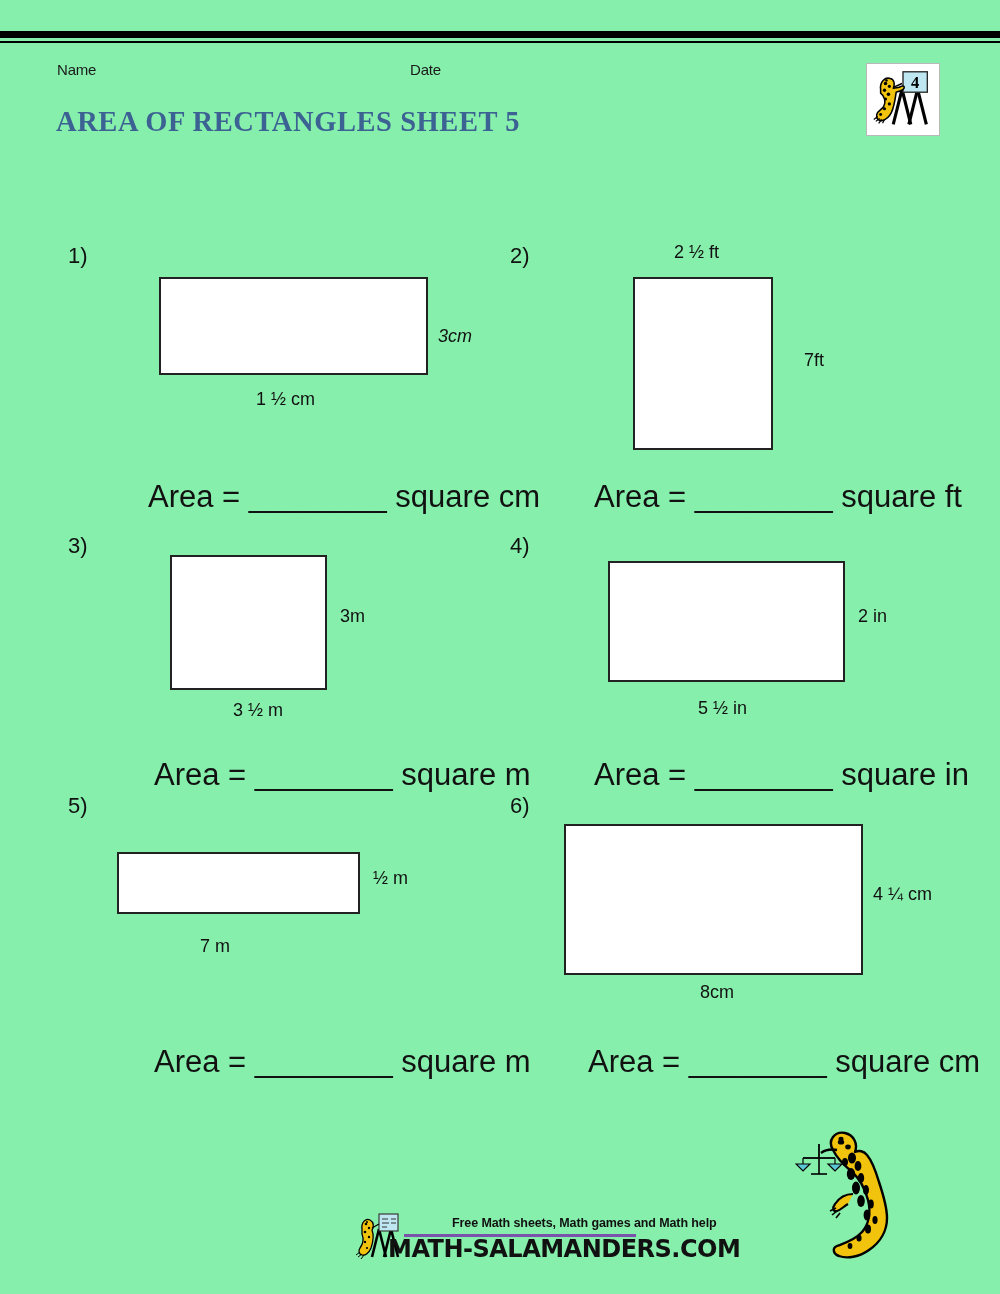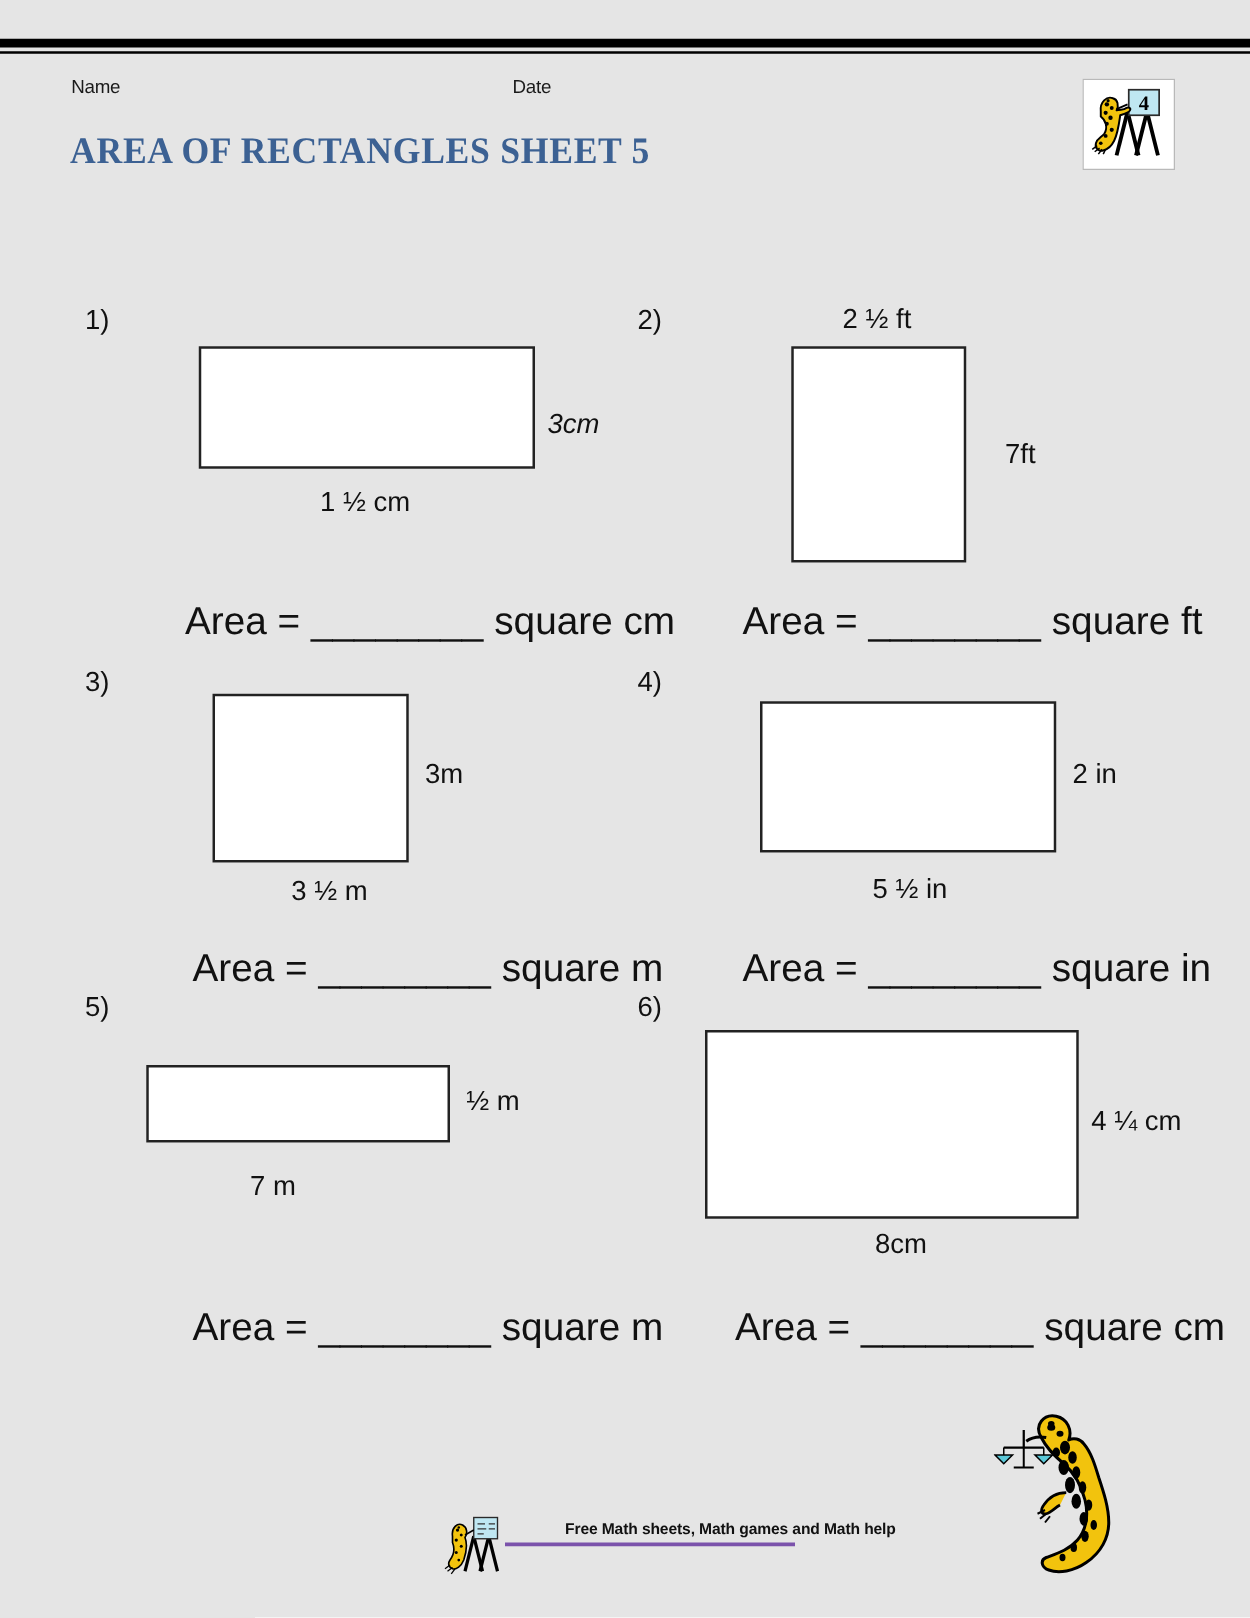--- a/index.html
+++ b/index.html
@@ -9,21 +9,21 @@
     background: #ffffff;
   }
   body {
     font-family: "Liberation Sans", sans-serif;
     color: #000000;
   }
   #page {
     position: relative;
     width: 1000px;
     height: 1294px;
-    background: #e5e5e5;
+    background: #86efac;
     overflow: hidden;
   }
 
   
   .rule-thick {
     position: absolute;
     left: 0;
     width: 1000px;
     height: 7px;
     background: #000000;
@@ -91,21 +91,21 @@
     color: #111111;
   }
   .rect {
     position: absolute;
     border: 2px solid #222222;
     background: #ffffff;
     box-sizing: border-box;
   }
   .dim {
     position: absolute;
-    font-size: 22px;
+    font-size: 18px;
     color: #111111;
     white-space: nowrap;
   }
   .area-line {
     position: absolute;
     font-size: 31px;
     color: #111111;
     white-space: nowrap;
     margin-left: 32px;
   }
@@ -332,14 +332,15 @@
       <g stroke="#000000" stroke-width="1">
         <line x1="8" y1="43" x2="4" y2="46"></line>
         <line x1="10" y1="45" x2="6" y2="48"></line>
         <line x1="12" y1="46" x2="9" y2="50"></line>
       </g>
       <circle cx="15" cy="13" r="1" fill="#000000"></circle>
     </svg>
   </div>
   <div id="footer-tagline">Free Math sheets, Math games and Math help</div>
   <div id="footer-underline"></div>
+  <div id="footer-domain">MATH-SALAMANDERS.COM</div>
 
 </div>
 
 </body></html>

